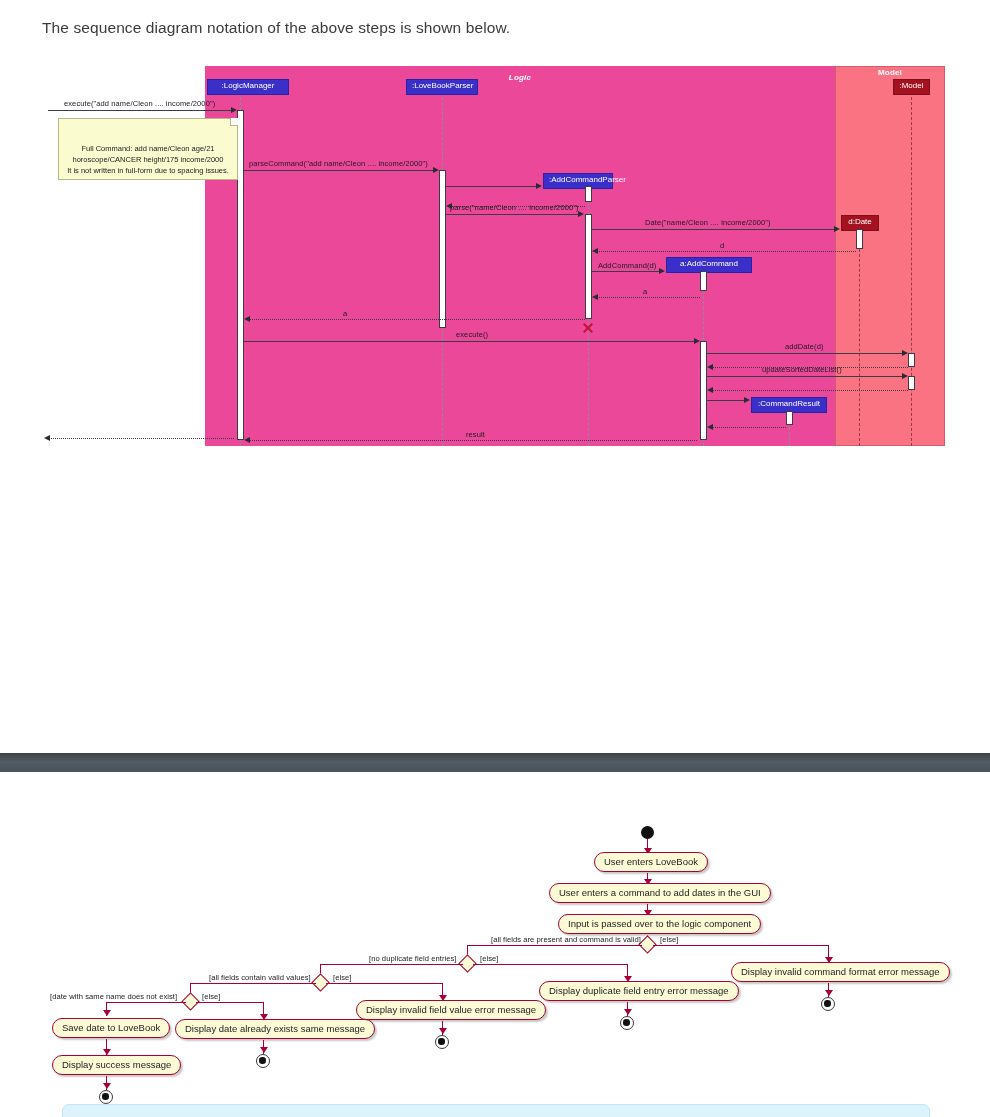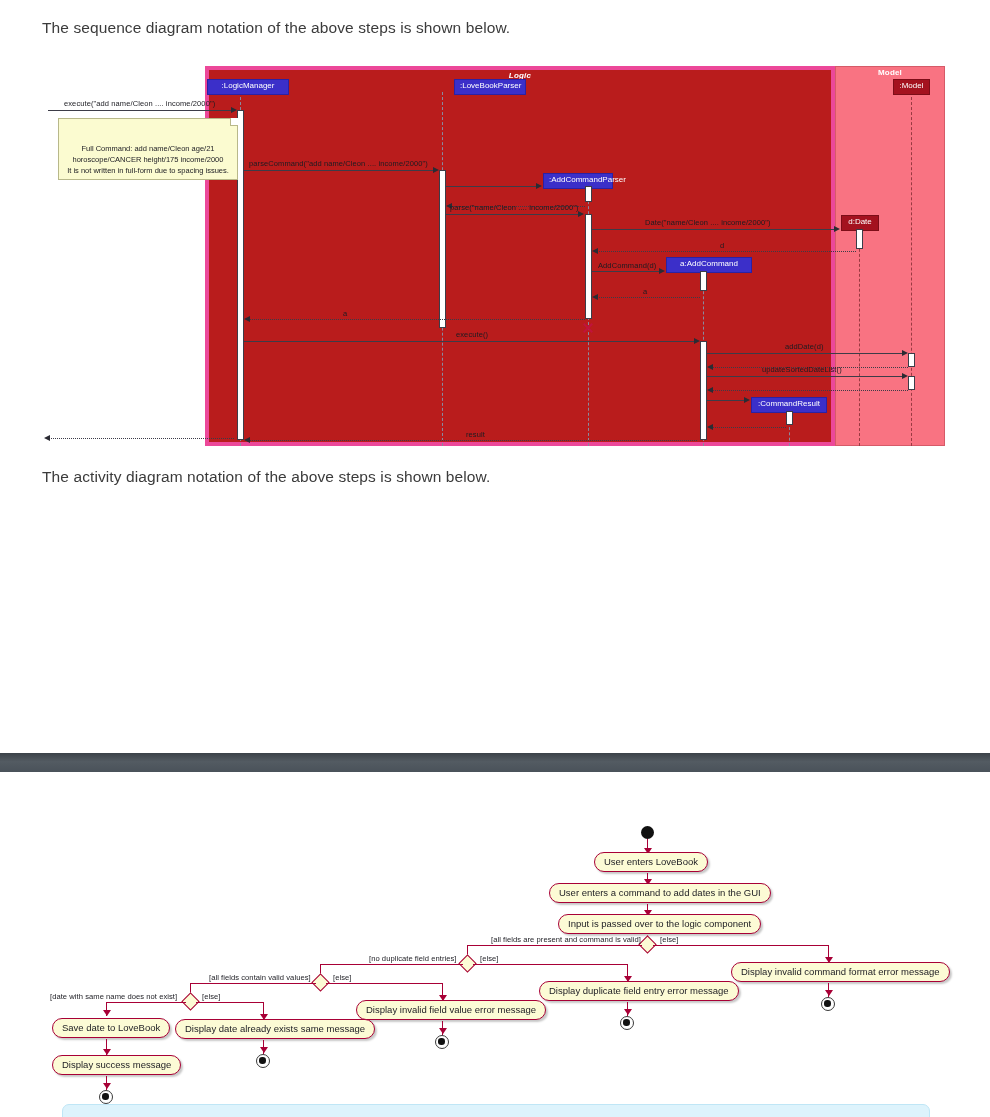--- a/index.html
+++ b/index.html
@@ -31,21 +31,21 @@
 
   
   #seq-diagram{left:0px;top:66px;width:990px;height:385px;}
 
   .seq-group{position:absolute;box-sizing:border-box;}
   .seq-group .grp-title{
     position:absolute;left:0;right:0;top:1px;
     text-align:center;font-size:8px;font-weight:bold;
     color:#ffffff;letter-spacing:.2px;
   }
-  .grp-logic{background:#b91c1c;border:4px solid #ec4899;font-style:italic;}
+  .grp-logic{background:#ec4899;border:6px solid #ec4899;font-style:italic;}
   .grp-model{background:#f97382;border:1px solid #d65a68;}
 
   .lifeline{position:absolute;width:0;border-left:1px dashed #8a8a9e;}
   .lifeline.red{border-left-color:#9a3a42;}
 
   .actor-box{
     position:absolute;box-sizing:border-box;
     font-size:8px;color:#ffffff;
     padding:2px 5px 3px 5px;
     white-space:nowrap;line-height:1.1;
@@ -175,21 +175,21 @@
     <div class="lifeline" style="left:442px;top:26px;height:354px;"></div>
     <div class="lifeline" style="left:588px;top:120px;height:260px;"></div>
     <div class="lifeline" style="left:703px;top:205px;height:175px;"></div>
     <div class="lifeline" style="left:789px;top:345px;height:35px;"></div>
     <div class="lifeline red" style="left:859px;top:163px;height:217px;"></div>
     <div class="lifeline red" style="left:911px;top:26px;height:354px;"></div>
 
     <div class="actor-box actor-blue" style="left:207px;top:13px;width:82px;">
       <span>:LogicManager</span>
     </div>
-    <div class="actor-box actor-blue" style="left:406px;top:13px;width:72px;margin-left:48px;">
+    <div class="actor-box actor-blue" style="left:406px;top:13px;width:72px;">
       <span>:LoveBookParser</span>
     </div>
     <div class="actor-box actor-blue" style="left:543px;top:107px;width:70px;">
       <span>:AddCommandParser</span>
     </div>
     <div class="actor-box actor-blue" style="left:666px;top:191px;width:86px;">
       <span>a:AddCommand</span>
     </div>
     <div class="actor-box actor-blue" style="left:751px;top:331px;width:76px;">
       <span>:CommandResult</span>
@@ -284,21 +284,20 @@
     <div class="arrowhead left" style="left:707px;top:357.5px;"></div>
 
     <div class="msg dotted" style="left:247px;top:374px;width:450px;"></div>
     <div class="arrowhead left" style="left:244px;top:370.5px;"></div>
     <div class="msg-label" style="left:466px;top:363.5px;">result</div>
 
     <div class="msg dotted" style="left:48px;top:372px;width:186px;"></div>
     <div class="arrowhead left" style="left:44px;top:368.5px;"></div>
   </div>
 
-  <div class="prose" id="prose-act">The activity diagram notation of the above steps is shown below.</div>
 
   <div id="band"></div>
 
   <div class="diagram" id="act-diagram">
 
     <div class="act-start" style="left:641px;top:6px;"></div>
     <div class="aline v" style="left:647px;top:19px;height:13px;"></div>
     <div class="atip" style="left:643.5px;top:28px;"></div>
 
     <div class="act-node" style="left:594px;top:32px;">

